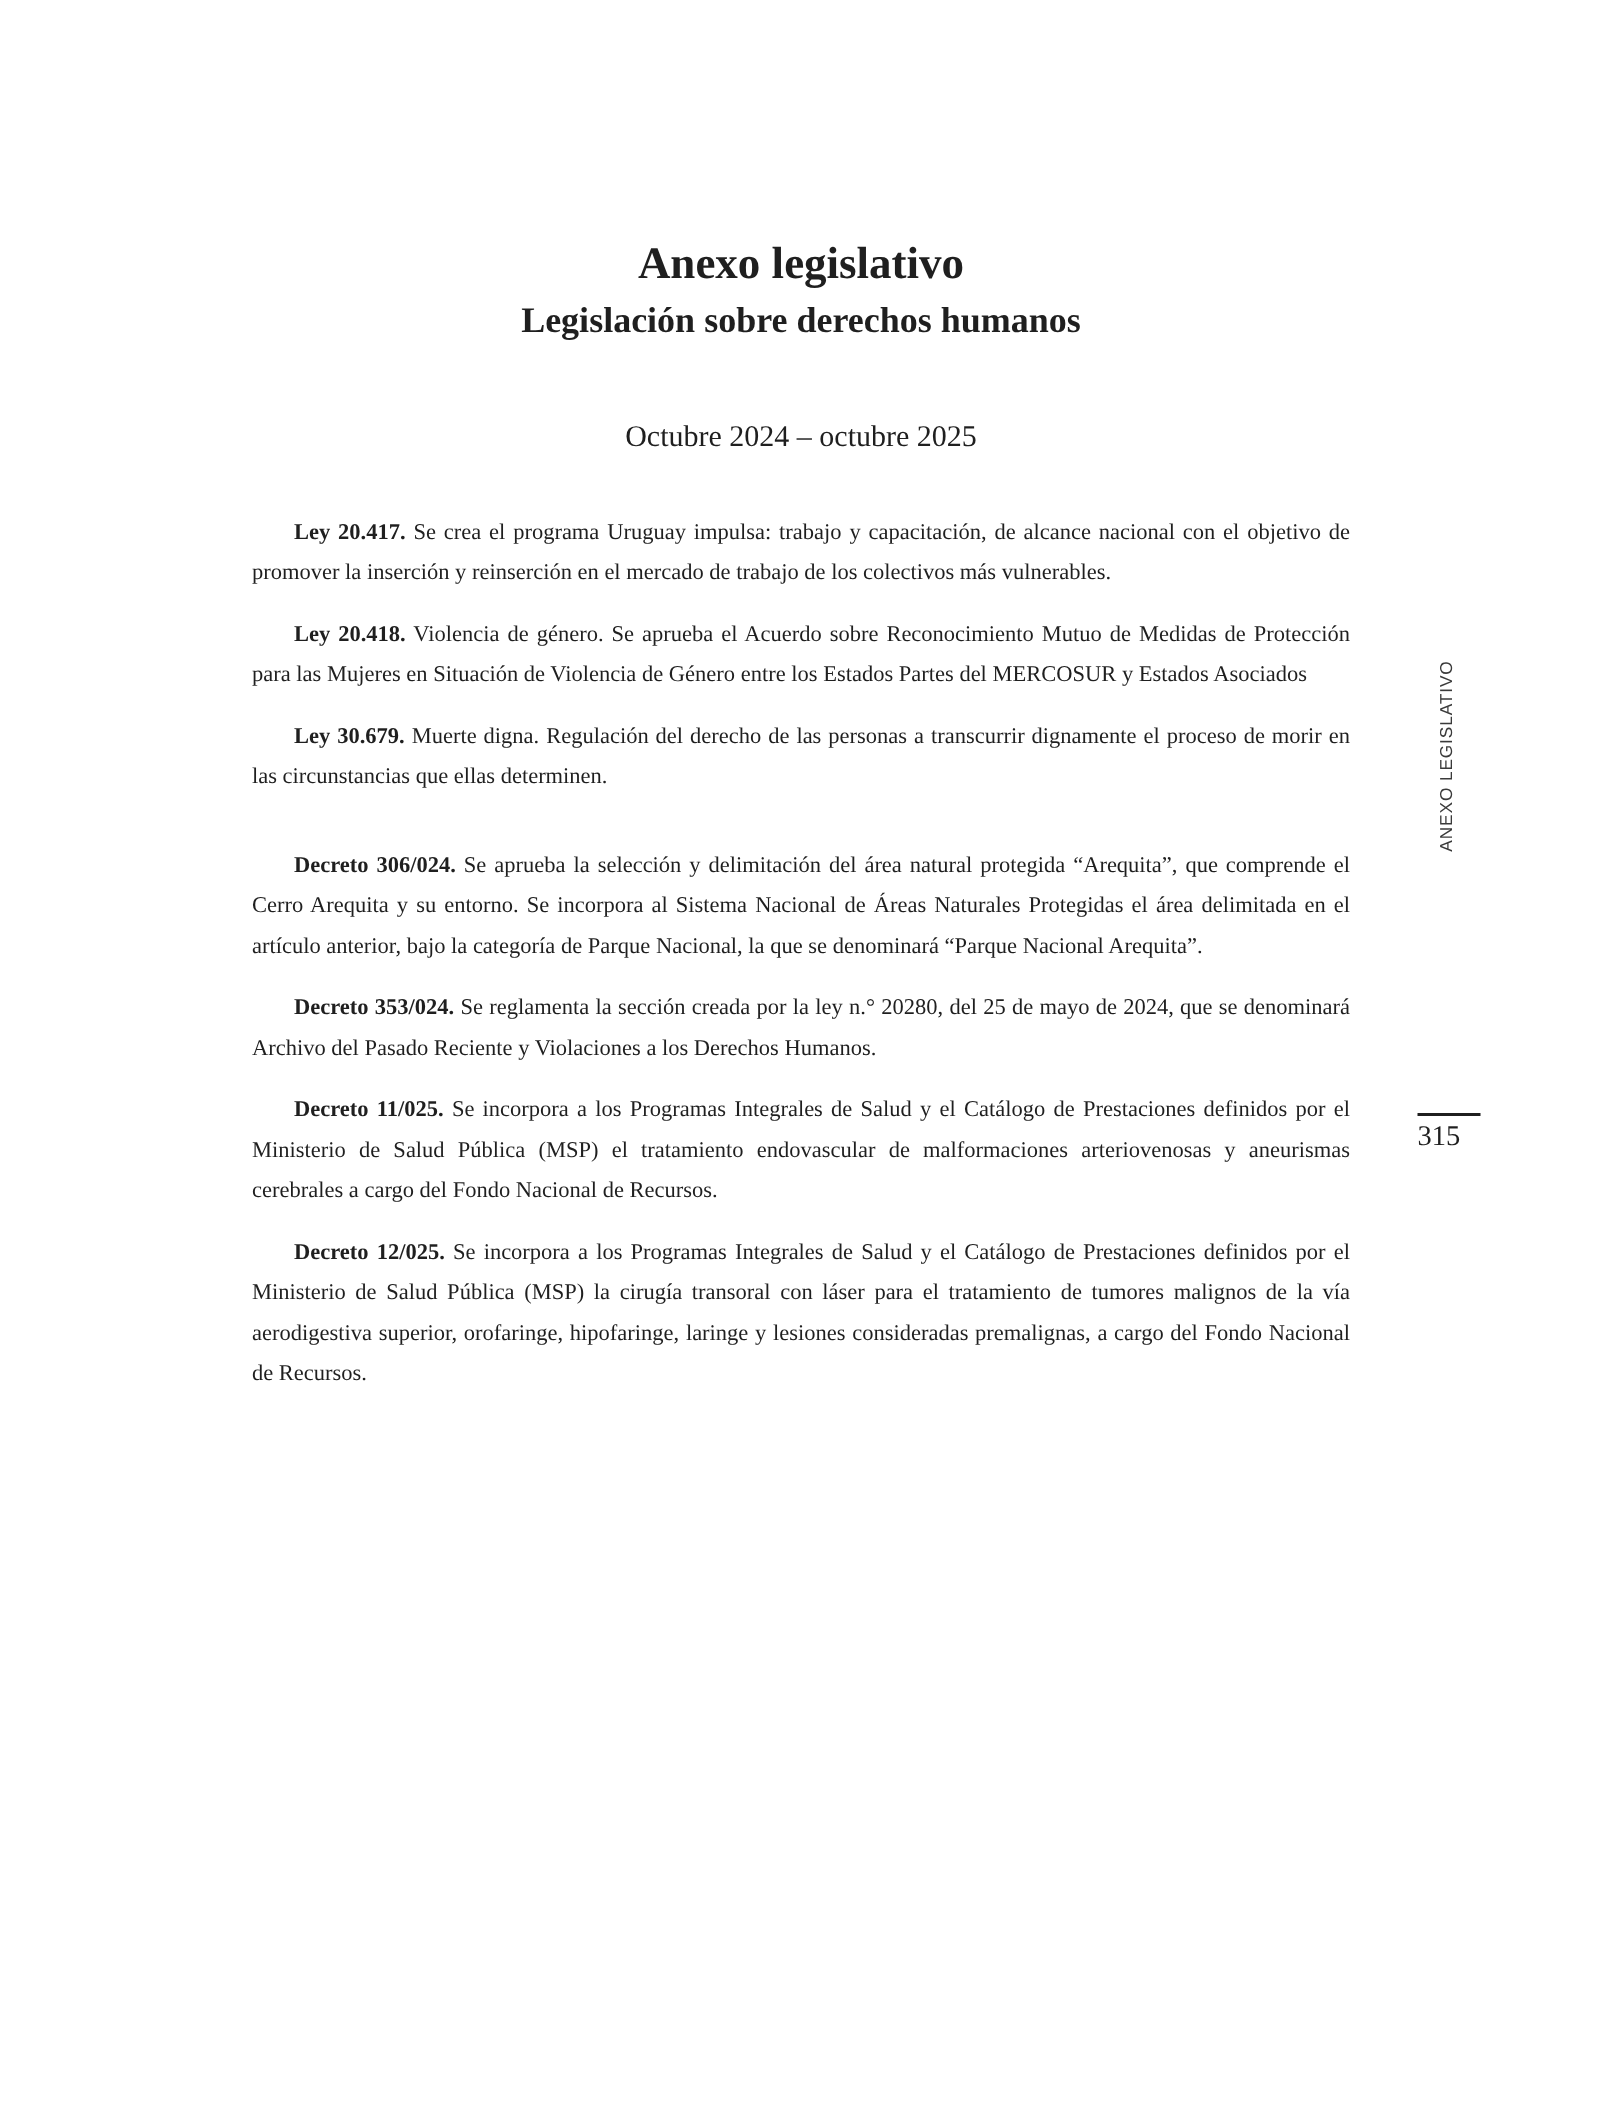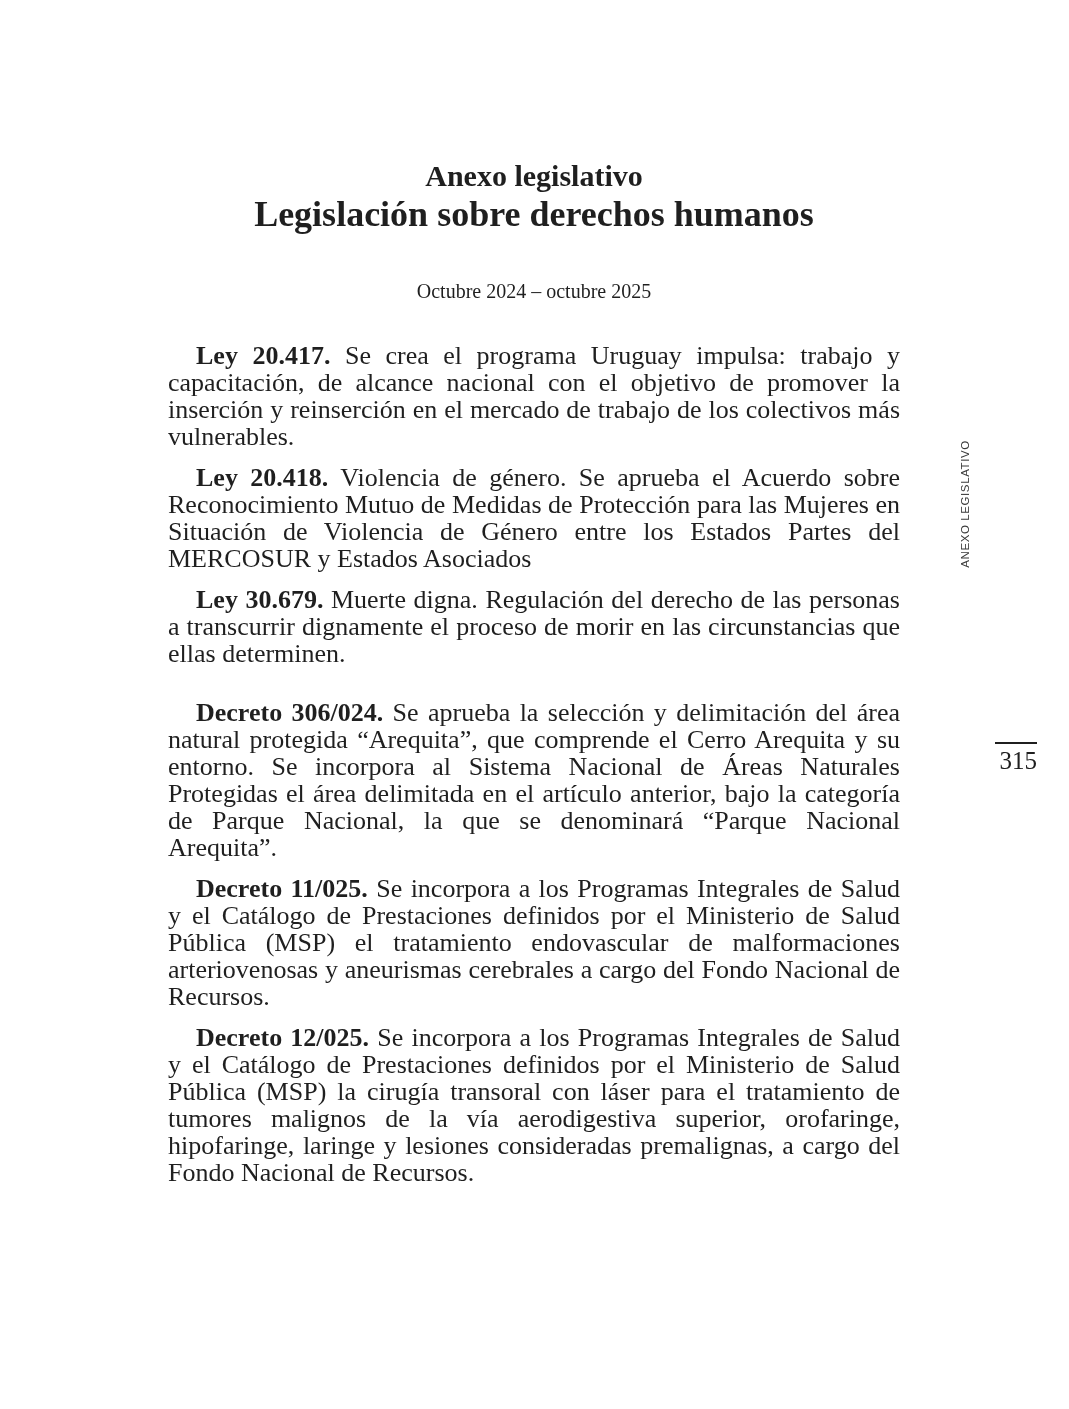--- a/index.html
+++ b/index.html
@@ -23,21 +23,21 @@
     width: 732px;
   }
   .title-main {
     font-size: 30px;
     line-height: 38px;
     font-weight: bold;
     text-align: center;
     margin: 157px 0 0 0;
   }
   .title-sub {
-    font-size: 36px;
+    font-size: 24px;
     line-height: 38px;
     font-weight: bold;
     text-align: center;
     margin: 0;
   }
   .date-range {
     font-size: 20px;
     line-height: 38px;
     font-weight: normal;
     text-align: center;
@@ -52,21 +52,21 @@
   }
   .section-heading.decretos {
     margin-top: 32px;
   }
   .entries {
     margin-top: 32px;
   }
   .entries.decretos-entries {
   }
   p.entry {
-    font-size: 26px;
+    font-size: 15px;
     line-height: 27px;
     text-align: justify;
     text-indent: 28px;
     margin: 0 0 14px 0;
   }
   p.entry .entry-label {
     font-weight: bold;
   }
   .margin-label {
     position: absolute;
@@ -78,27 +78,27 @@
     transform-origin: center;
     font-family: "Liberation Sans", sans-serif;
     font-size: 11.5px;
     letter-spacing: 0.6px;
     color: #3a3a3a;
     text-align: center;
     white-space: nowrap;
   }
   .page-number {
     position: absolute;
-    left: 995px;
+    left: 945px;
     top: 742px;
     width: 42px;
     border-top: 2px solid #1f1f1f;
     padding-top: 3px;
-    font-size: 25px;
-    text-align: right;
+    font-size: 19px;
+    text-align: left;
     color: #1f1f1f;
   }
 </style>
 </head>
 <body>
 
 <div class="page">
 
   <div class="content">
 
@@ -110,20 +110,21 @@
 
     <div class="entries">
       <p class="entry"><strong class="entry-label">Ley 20.417.</strong> <span class="entry-text">Se crea el programa Uruguay impulsa: trabajo y capacitación, de alcance nacional con el objetivo de promover la inserción y reinserción en el mercado de trabajo de los colectivos más vulnerables.</span></p>
       <p class="entry"><strong class="entry-label">Ley 20.418.</strong> <span class="entry-text">Violencia de género. Se aprueba el Acuerdo sobre Reconocimiento Mutuo de Medidas de Protección para las Mujeres en Situación de Violencia de Género entre los Estados Partes del MERCOSUR y Estados Asociados</span></p>
       <p class="entry"><strong class="entry-label">Ley 30.679.</strong> <span class="entry-text">Muerte digna. Regulación del derecho de las personas a transcurrir dignamente el proceso de morir en las circunstancias que ellas determinen.</span></p>
     </div>
 
 
     <div class="entries decretos-entries">
       <p class="entry"><strong class="entry-label">Decreto 306/024.</strong> <span class="entry-text">Se aprueba la selección y delimitación del área natural protegida “Arequita”, que comprende el Cerro Arequita y su entorno. Se incorpora al Sistema Nacional de Áreas Naturales Protegidas el área delimitada en el artículo anterior, bajo la categoría de Parque Nacional, la que se denominará “Parque Nacional Arequita”.</span></p>
+      <p class="entry"><strong class="entry-label">Decreto 353/024.</strong> <span class="entry-text">Se reglamenta la sección creada por la ley n.° 20280, del 25 de mayo de 2024, que se denominará Archivo del Pasado Reciente y Violaciones a los Derechos Humanos.</span></p>
       <p class="entry"><strong class="entry-label">Decreto 11/025.</strong> <span class="entry-text">Se incorpora a los Programas Integrales de Salud y el Catálogo de Prestaciones definidos por el Ministerio de Salud Pública (MSP) el tratamiento endovascular de malformaciones arteriovenosas y aneurismas cerebrales a cargo del Fondo Nacional de Recursos.</span></p>
       <p class="entry"><strong class="entry-label">Decreto 12/025.</strong> <span class="entry-text">Se incorpora a los Programas Integrales de Salud y el Catálogo de Prestaciones definidos por el Ministerio de Salud Pública (MSP) la cirugía transoral con láser para el tratamiento de tumores malignos de la vía aerodigestiva superior, orofaringe, hipofaringe, laringe y lesiones consideradas premalignas, a cargo del Fondo Nacional de Recursos.</span></p>
     </div>
 
   </div>
 
   <div class="margin-label">ANEXO LEGISLATIVO</div>
 
   <div class="page-number">315</div>
 

